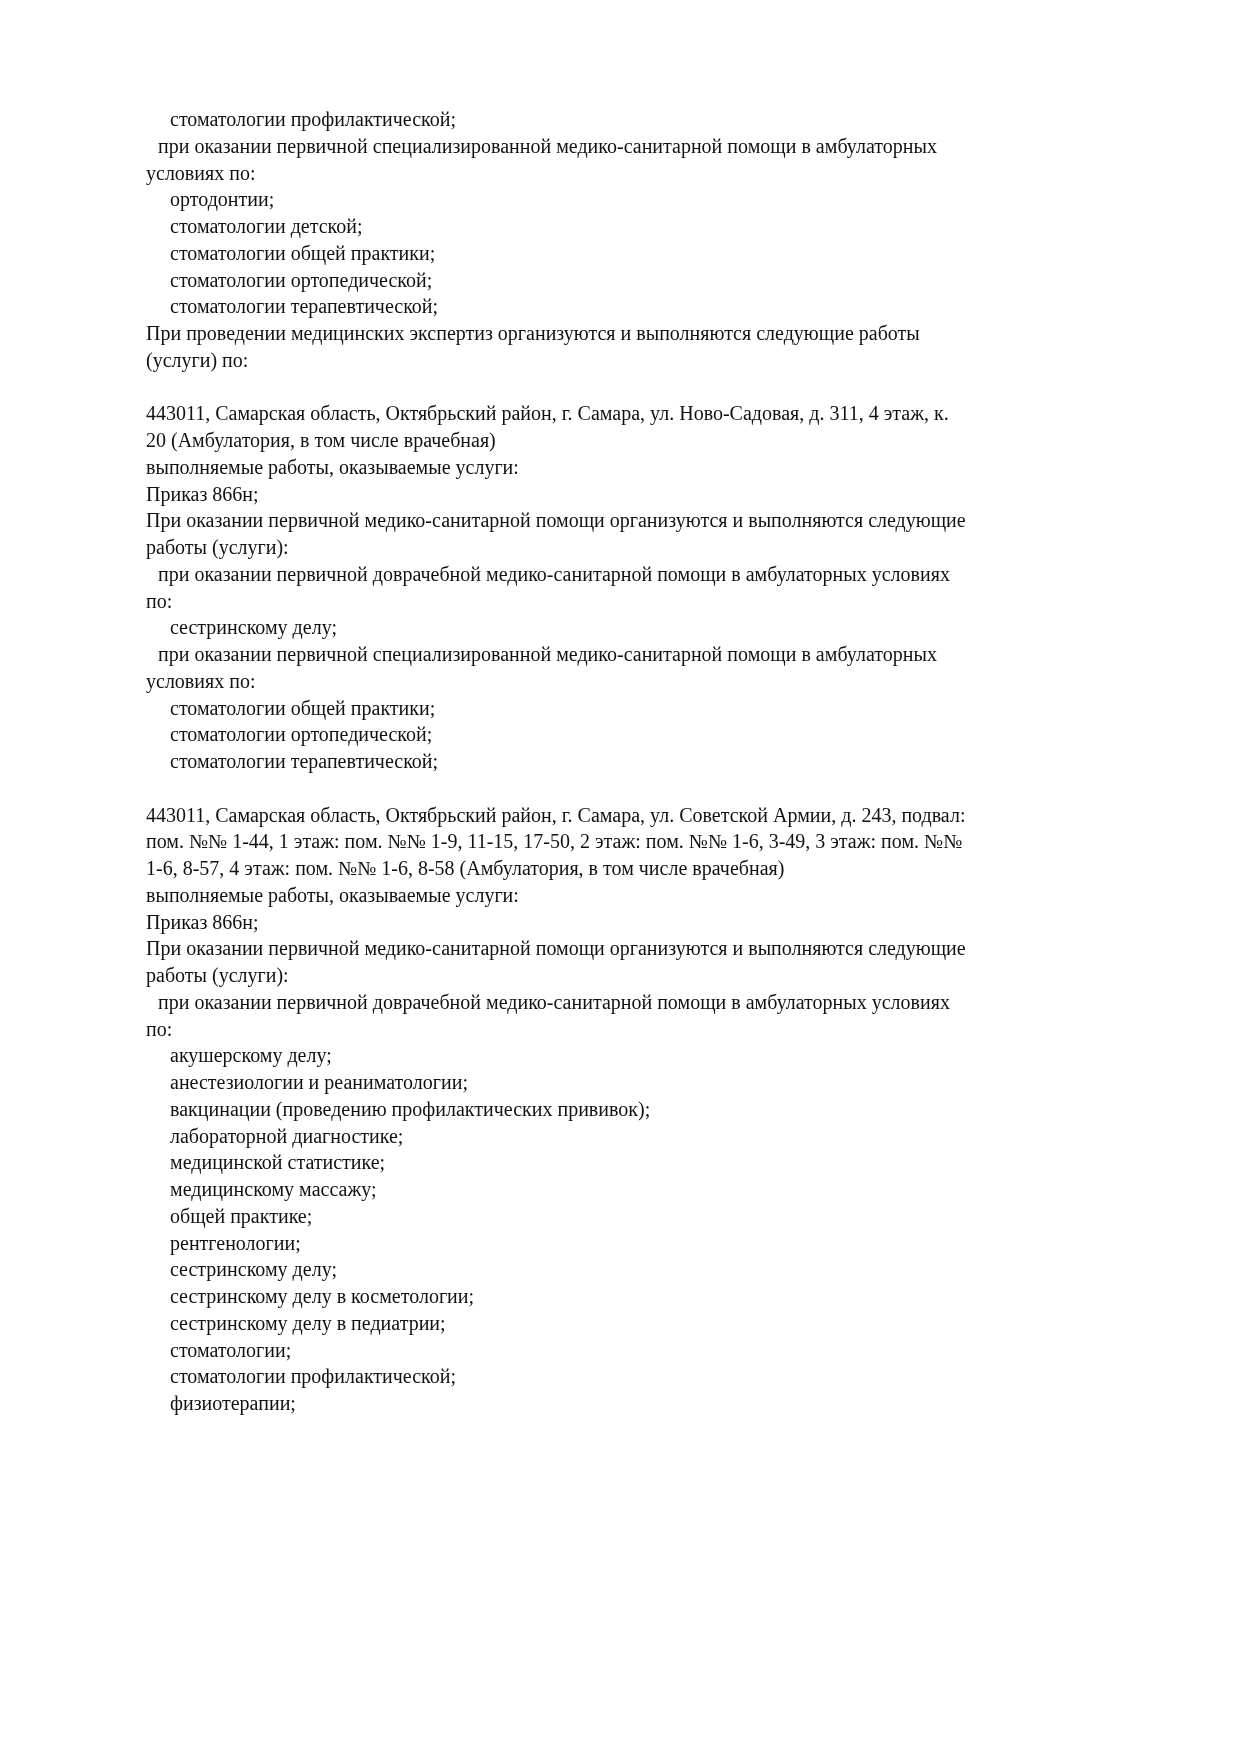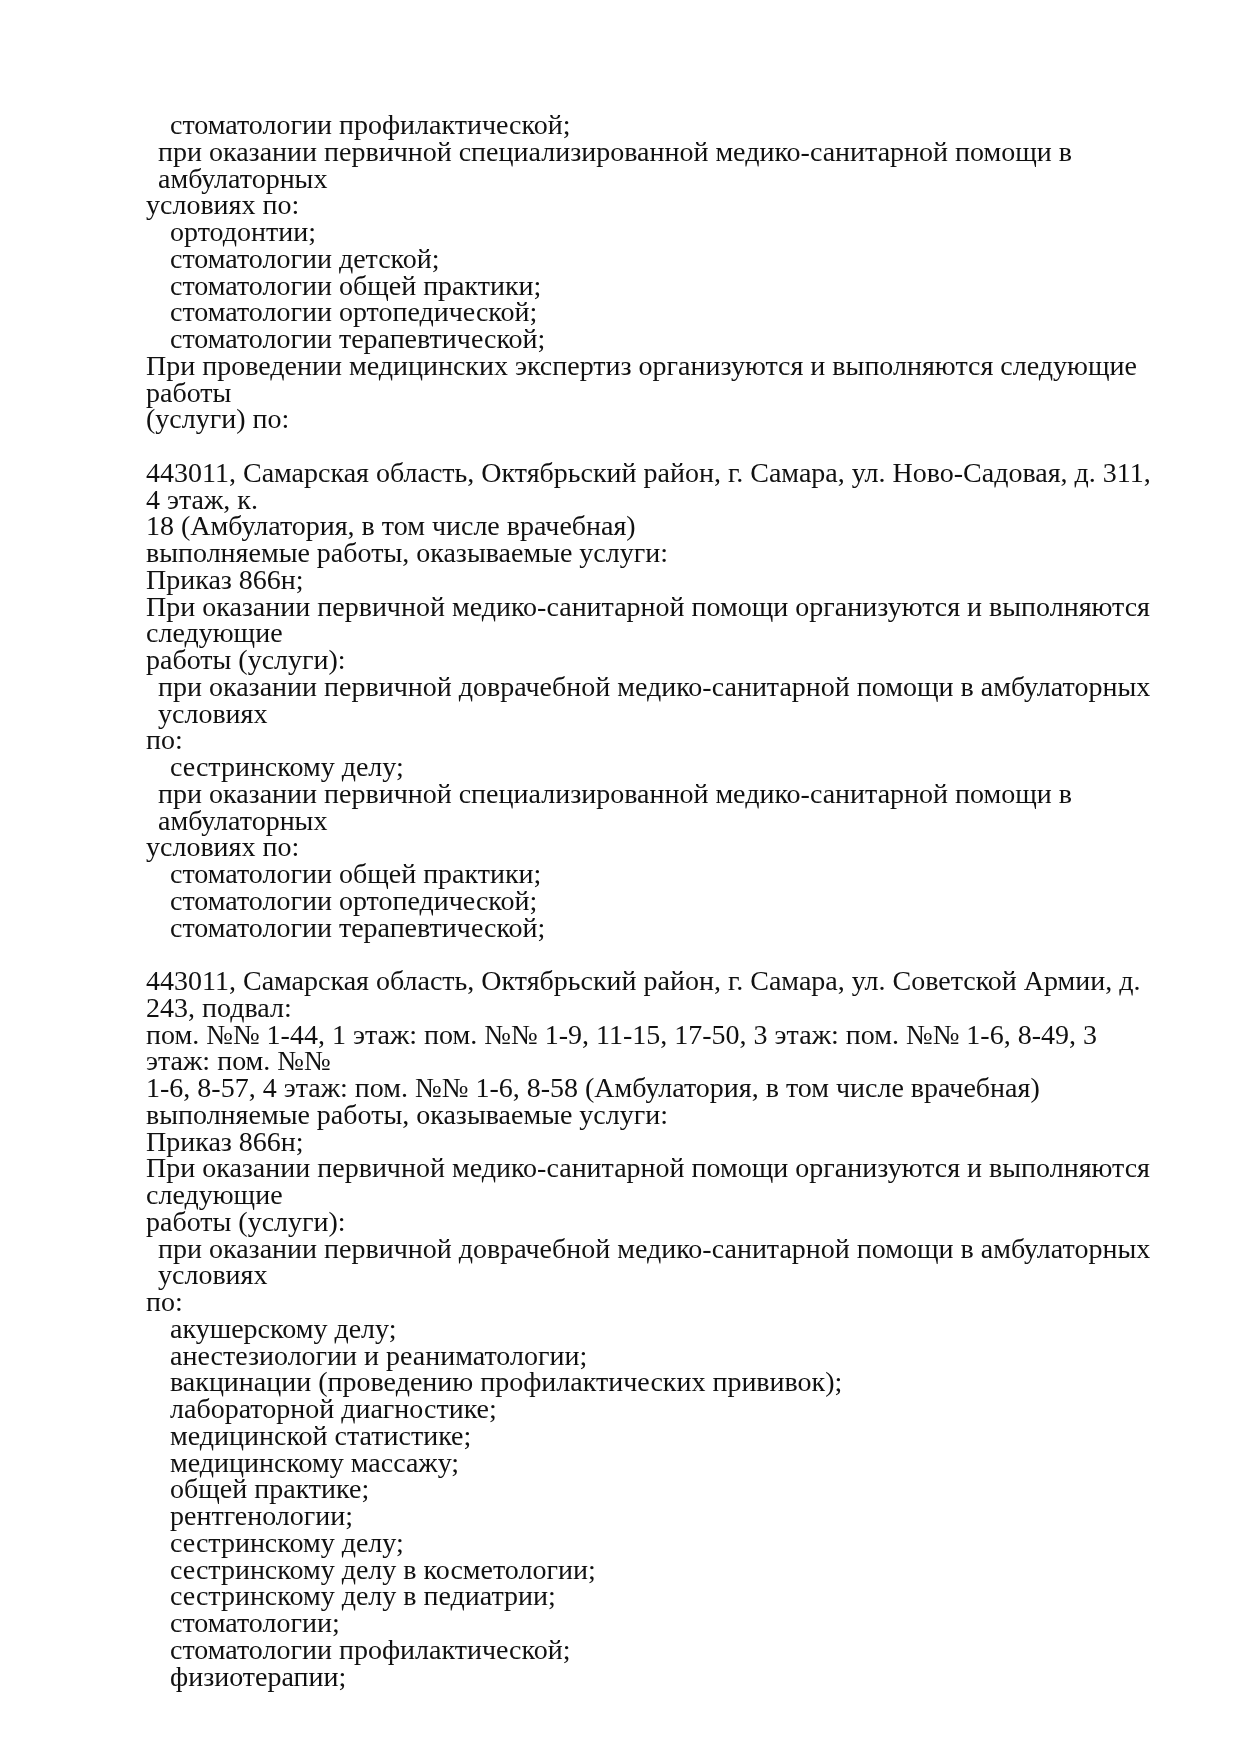--- a/index.html
+++ b/index.html
@@ -1,20 +1,20 @@
 <!DOCTYPE html>
 <html><head>
 <meta charset="utf-8">
 <style>
   html, body { margin: 0; padding: 0; background: #ffffff; }
   body { width: 1240px; height: 1755px; position: relative; overflow: hidden; }
   .page {
-    position: absolute; left: 146px; top: 112px; width: 1010px;
+    position: absolute; left: 146px; top: 106px; width: 1010px;
     font-family: "Liberation Serif", "DejaVu Serif", serif;
-    font-size: 28px; line-height: 26.75px; color: #111111;
+    font-size: 20px; line-height: 26.75px; color: #111111;
   }
   .line { white-space: pre-wrap; margin: 0; }
   .l0 { padding-left: 0; }
   .l1 { padding-left: 12px; }
   .l2 { padding-left: 24px; }
   .blank { height: 26.75px; }
 </style>
 </head>
 <body>
 
@@ -24,36 +24,36 @@
     <p class="line l0">условиях по:</p>
     <p class="line l2">ортодонтии;</p>
     <p class="line l2">стоматологии детской;</p>
     <p class="line l2">стоматологии общей практики;</p>
     <p class="line l2">стоматологии ортопедической;</p>
     <p class="line l2">стоматологии терапевтической;</p>
     <p class="line l0">При проведении медицинских экспертиз организуются и выполняются следующие работы</p>
     <p class="line l0">(услуги) по:</p>
     <p class="line blank"></p>
     <p class="line l0">443011, Самарская область, Октябрьский район, г. Самара, ул. Ново-Садовая, д. 311, 4 этаж, к.</p>
-    <p class="line l0">18 (Амбулатория, в том числе врачебная)</p>
+    <p class="line l0">20 (Амбулатория, в том числе врачебная)</p>
     <p class="line l0">выполняемые работы, оказываемые услуги:</p>
     <p class="line l0">Приказ 866н;</p>
     <p class="line l0">При оказании первичной медико-санитарной помощи организуются и выполняются следующие</p>
     <p class="line l0">работы (услуги):</p>
     <p class="line l1">при оказании первичной доврачебной медико-санитарной помощи в амбулаторных условиях</p>
     <p class="line l0">по:</p>
     <p class="line l2">сестринскому делу;</p>
     <p class="line l1">при оказании первичной специализированной медико-санитарной помощи в амбулаторных</p>
     <p class="line l0">условиях по:</p>
     <p class="line l2">стоматологии общей практики;</p>
     <p class="line l2">стоматологии ортопедической;</p>
     <p class="line l2">стоматологии терапевтической;</p>
     <p class="line blank"></p>
     <p class="line l0">443011, Самарская область, Октябрьский район, г. Самара, ул. Советской Армии, д. 243, подвал:</p>
-    <p class="line l0">пом. №№ 1-44, 1 этаж: пом. №№ 1-9, 11-15, 17-50, 3 этаж: пом. №№ 1-6, 8-49, 3 этаж: пом. №№</p>
+    <p class="line l0">пом. №№ 1-44, 1 этаж: пом. №№ 1-9, 11-15, 17-50, 2 этаж: пом. №№ 1-6, 3-49, 3 этаж: пом. №№</p>
     <p class="line l0">1-6, 8-57, 4 этаж: пом. №№ 1-6, 8-58 (Амбулатория, в том числе врачебная)</p>
     <p class="line l0">выполняемые работы, оказываемые услуги:</p>
     <p class="line l0">Приказ 866н;</p>
     <p class="line l0">При оказании первичной медико-санитарной помощи организуются и выполняются следующие</p>
     <p class="line l0">работы (услуги):</p>
     <p class="line l1">при оказании первичной доврачебной медико-санитарной помощи в амбулаторных условиях</p>
     <p class="line l0">по:</p>
     <p class="line l2">акушерскому делу;</p>
     <p class="line l2">анестезиологии и реаниматологии;</p>
     <p class="line l2">вакцинации (проведению профилактических прививок);</p>

